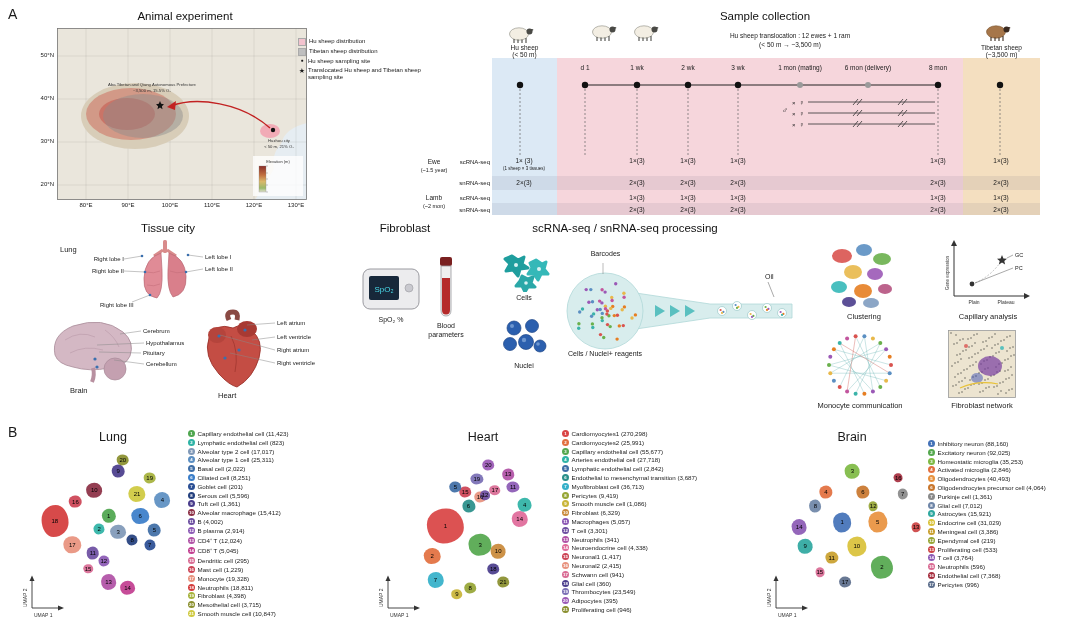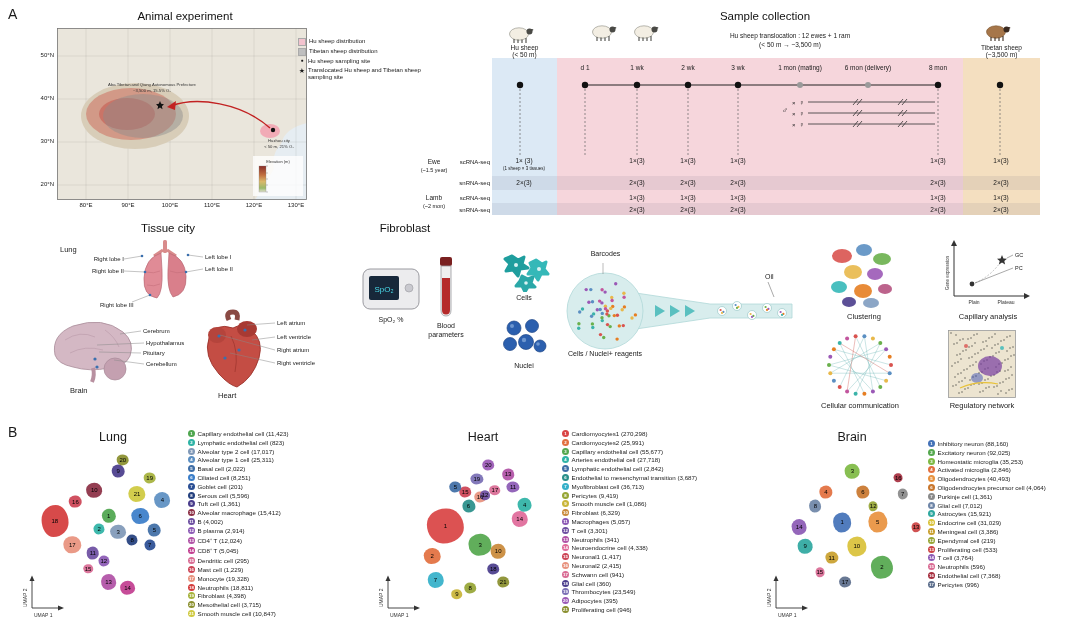--- a/index.html
+++ b/index.html
@@ -349,20 +349,21 @@
   <div class="t f7 c" style="left:362px;top:316px;width:58px">SpO₂ %</div>
   <svg class="svgabs" style="left:438px;top:256px" width="16" height="62" viewBox="0 0 16 62">
     <rect x="2" y="1" width="12" height="9" rx="2" fill="#7a2020"></rect>
     <path d="M3,10 H13 V54 Q13,60 8,60 Q3,60 3,54 Z" fill="#efefef" stroke="#9a9aa0" stroke-width="0.8"></path>
     <path d="M4,22 H12 V54 Q12,58.5 8,58.5 Q4,58.5 4,54 Z" fill="#b52a2a"></path>
   </svg>
   <div class="t f7 c" style="left:418px;top:322px;width:56px">Blood</div>
   <div class="t f7 c" style="left:418px;top:331px;width:56px">parameters</div>
 
   
+  <div class="t sec c" style="left:500px;top:222px;width:250px">scRNA-seq / snRNA-seq processing</div>
   <svg class="svgabs" style="left:498px;top:252px" width="52" height="40" viewBox="0 0 52 40">
     <g stroke-linejoin="round">
       <polygon points="14,4 20,8 26,5 24,12 30,16 22,17 20,24 15,18 8,19 12,12 7,7" fill="#1f9e9e" stroke="#1f9e9e" stroke-width="3"></polygon>
       <polygon points="38,8 44,12 48,10 46,17 50,22 43,22 40,28 36,22 30,22 34,16 32,11" fill="#35b8b8" stroke="#35b8b8" stroke-width="3"></polygon>
       <polygon points="24,24 30,27 35,25 33,31 37,35 30,35 27,40 24,34 18,34 22,29" fill="#2aa8a8" stroke="#2aa8a8" stroke-width="3"></polygon>
     </g>
     <circle cx="18" cy="13" r="2" fill="#d8f2f2"></circle>
       <circle cx="41" cy="17" r="2" fill="#d8f2f2"></circle>
       <circle cx="28" cy="31" r="1.8" fill="#d8f2f2"></circle>
   </svg>
@@ -534,21 +535,21 @@
         <circle cx="21.7" cy="13.1" r="2" fill="#3bb3a9"></circle>
         <circle cx="29.1" cy="8.6" r="2" fill="#c2559e"></circle>
         <circle cx="37.6" cy="6.3" r="2" fill="#d9534f"></circle>
         <circle cx="46.4" cy="6.3" r="2" fill="#5b8fc2"></circle>
         <circle cx="54.9" cy="8.6" r="2" fill="#e8b84a"></circle>
         <circle cx="62.3" cy="13.1" r="2" fill="#6ab04c"></circle>
         <circle cx="68.1" cy="19.3" r="2" fill="#9b59b6"></circle>
         <circle cx="71.7" cy="26.8" r="2" fill="#e67e22"></circle>
       </g>
   </svg>
-  <div class="t f75 c" style="left:805px;top:402px;width:110px">Cellular communication</div>
+  <div class="t f75 c" style="left:805px;top:402px;width:110px">Monocyte communication</div>
 
   <svg class="svgabs" style="left:948px;top:330px" width="68" height="68" viewBox="0 0 68 68">
     <rect x="0.5" y="0.5" width="67" height="67" fill="#ece4d0" stroke="#999" stroke-width="0.8"></rect>
     <g id="net-dots">
         <circle cx="3" cy="3" r="0.7" fill="#2a2a2a" opacity="0.8"></circle>
         <circle cx="41" cy="57" r="0.7" fill="#2a2a2a" opacity="0.8"></circle>
         <circle cx="17" cy="48" r="0.7" fill="#2a2a2a" opacity="0.8"></circle>
         <circle cx="52" cy="41" r="0.7" fill="#2a2a2a" opacity="0.8"></circle>
         <circle cx="28" cy="32" r="0.7" fill="#2a2a2a" opacity="0.8"></circle>
         <circle cx="66" cy="25" r="0.7" fill="#2a2a2a" opacity="0.8"></circle>
@@ -656,21 +657,21 @@
         <circle cx="58" cy="63" r="0.7" fill="#2a2a2a" opacity="0.8"></circle>
         <circle cx="31" cy="54" r="0.7" fill="#2a2a2a" opacity="0.8"></circle>
         <circle cx="7" cy="47" r="0.7" fill="#2a2a2a" opacity="0.8"></circle>
       </g>
     <ellipse cx="42" cy="36" rx="12" ry="10" fill="rgba(120,60,160,.7)"></ellipse>
     <ellipse cx="29" cy="48" rx="6" ry="5" fill="rgba(60,80,180,.5)"></ellipse>
     <path d="M12,58 Q30,50 50,54" stroke="#e8c23a" stroke-width="1.2" fill="none"></path>
     <circle cx="18" cy="16" r="2" fill="#d9534f" opacity=".8"></circle>
       <circle cx="54" cy="18" r="2" fill="#35b8b8" opacity=".8"></circle>
   </svg>
-  <div class="t f75 c" style="left:932px;top:402px;width:100px">Regulatory network</div>
+  <div class="t f75 c" style="left:932px;top:402px;width:100px">Fibroblast network</div>
 
   
   <div class="t f14" style="left:8px;top:424px">B</div>
 
   
   <div class="umapPanel" style="left:18px;top:426px;width:348px;height:195px">
     <div class="t f12 c" style="left:40px;top:4px;width:110px">Lung</div>
     <div class="plot" style="left:10px;top:26px;width:158px;height:160px">
         <div class="blob" style="left: 17%; top: 43%; width: 17%; height: 20%; background: rgb(212, 60, 60);"></div>
         <div class="blob" style="left: 30%; top: 31%; width: 8%; height: 8%; background: rgb(204, 68, 85);"></div>

